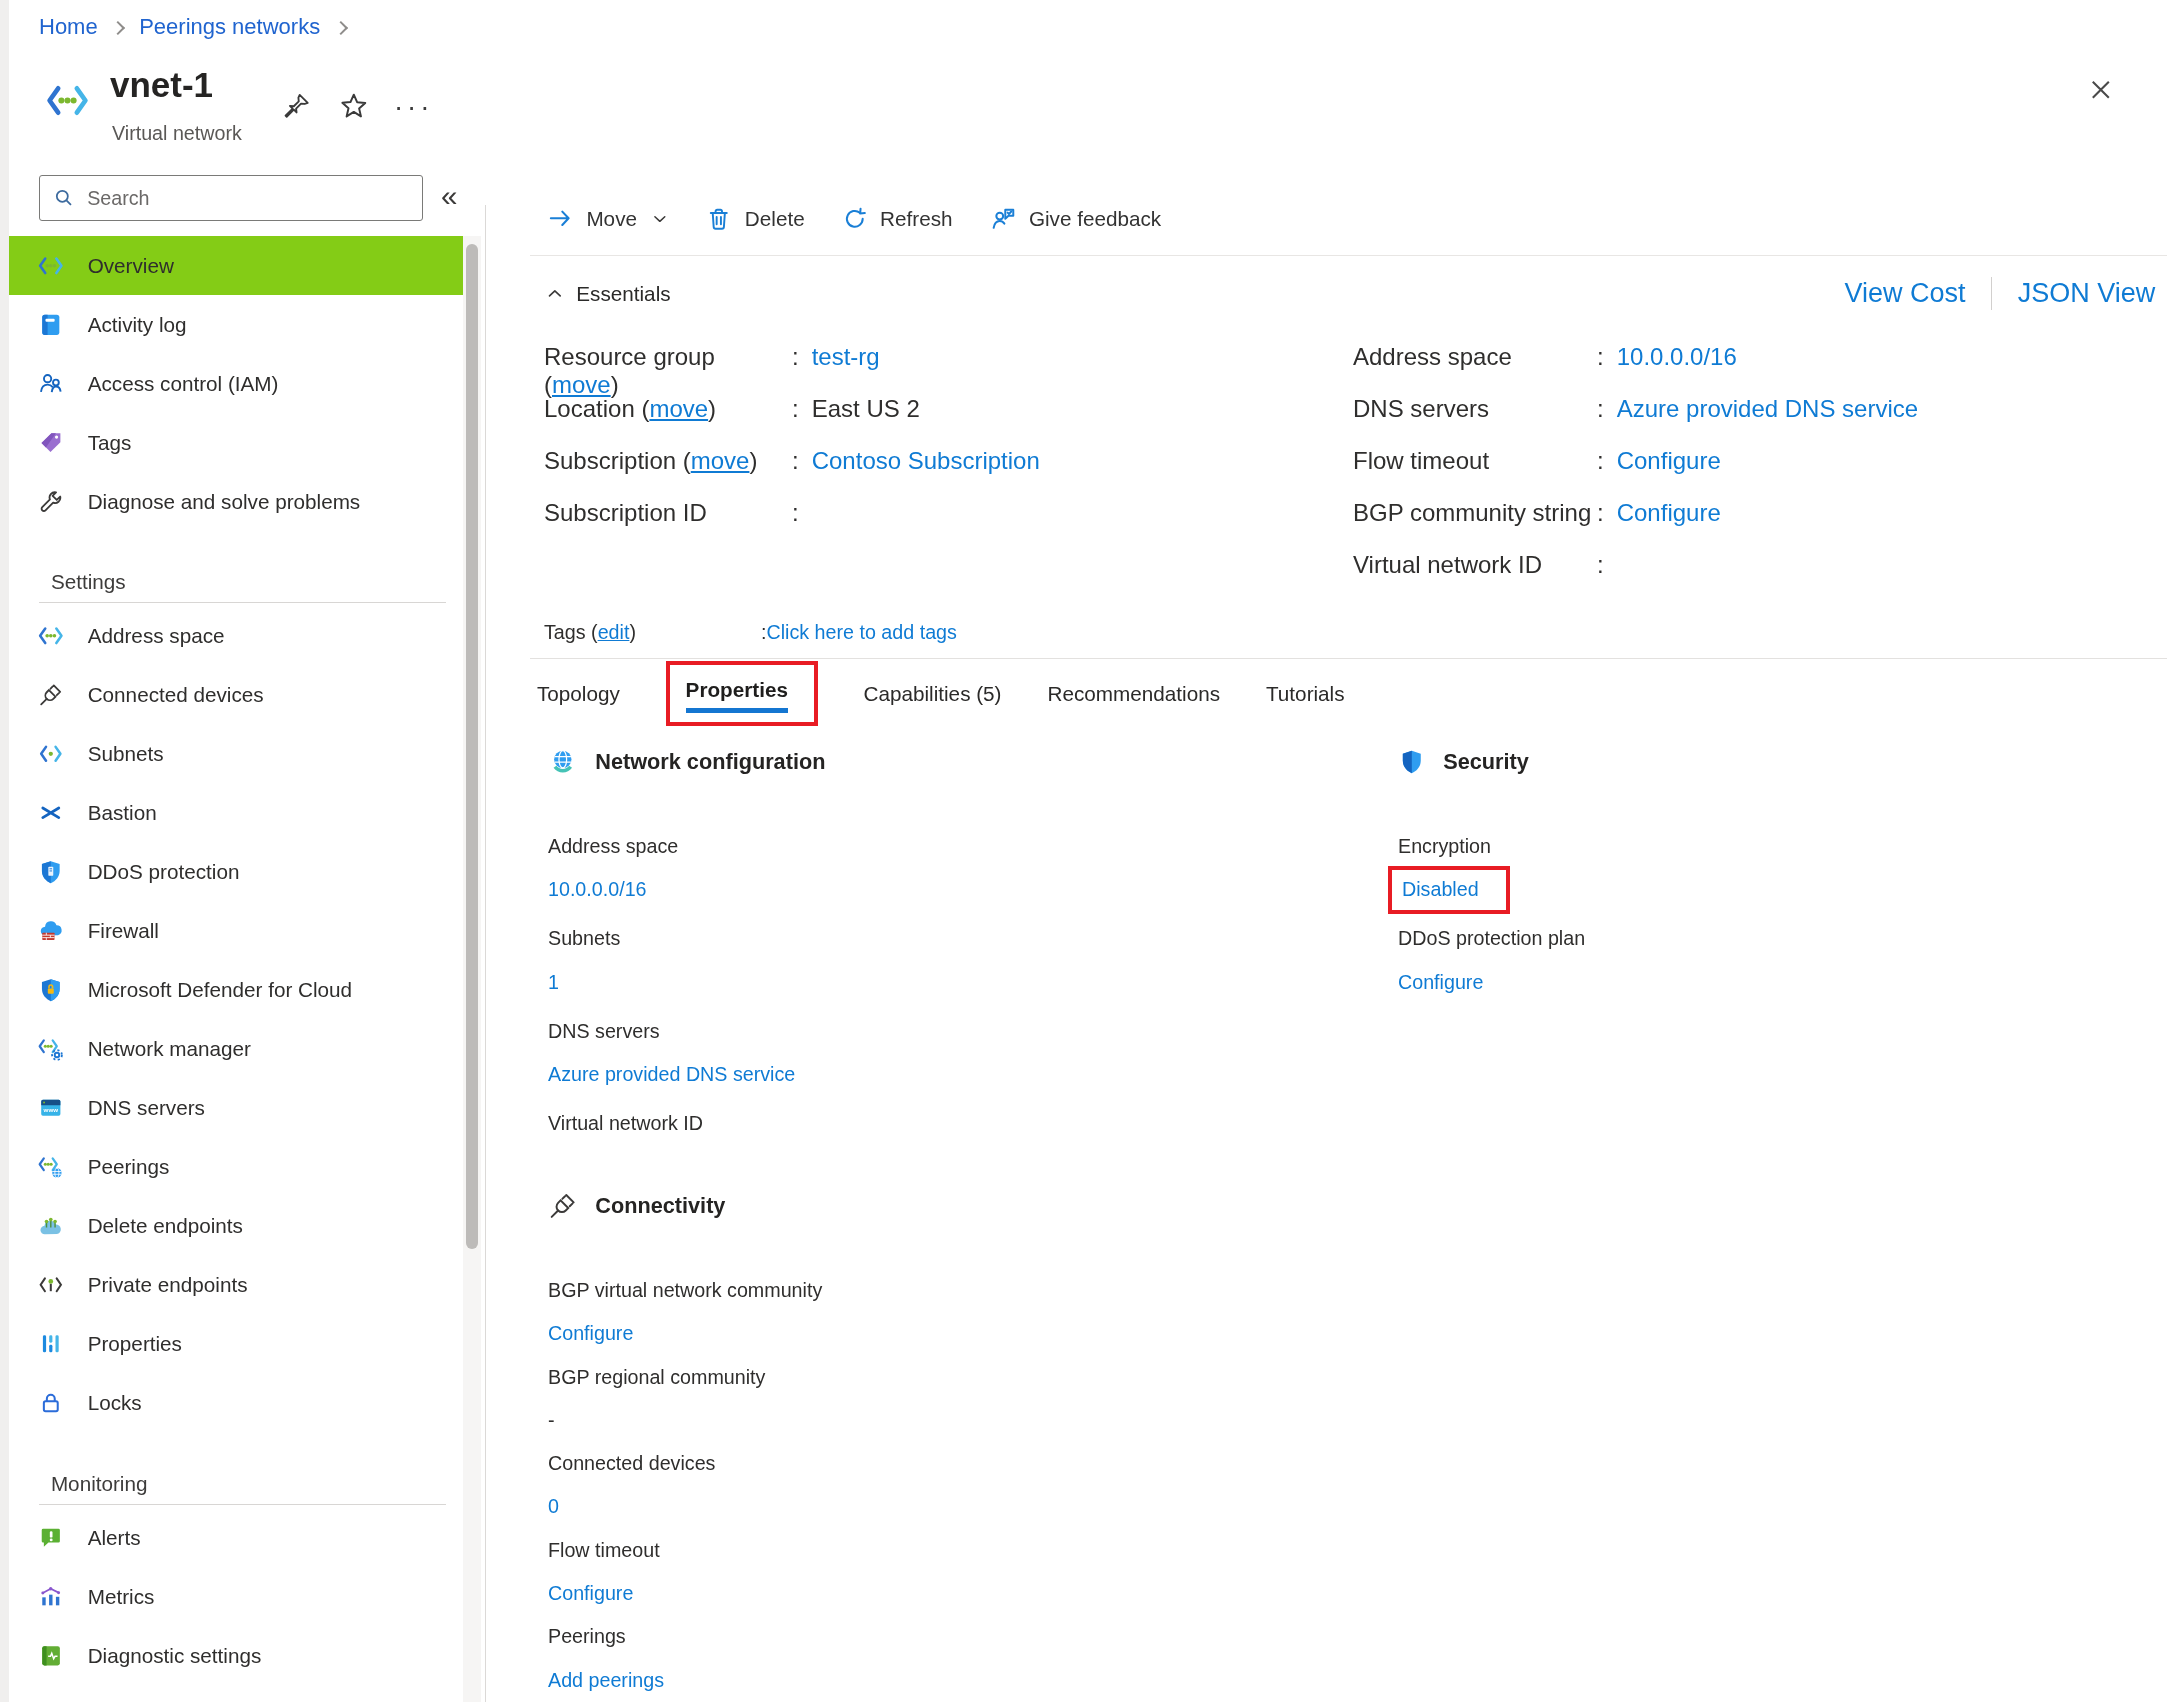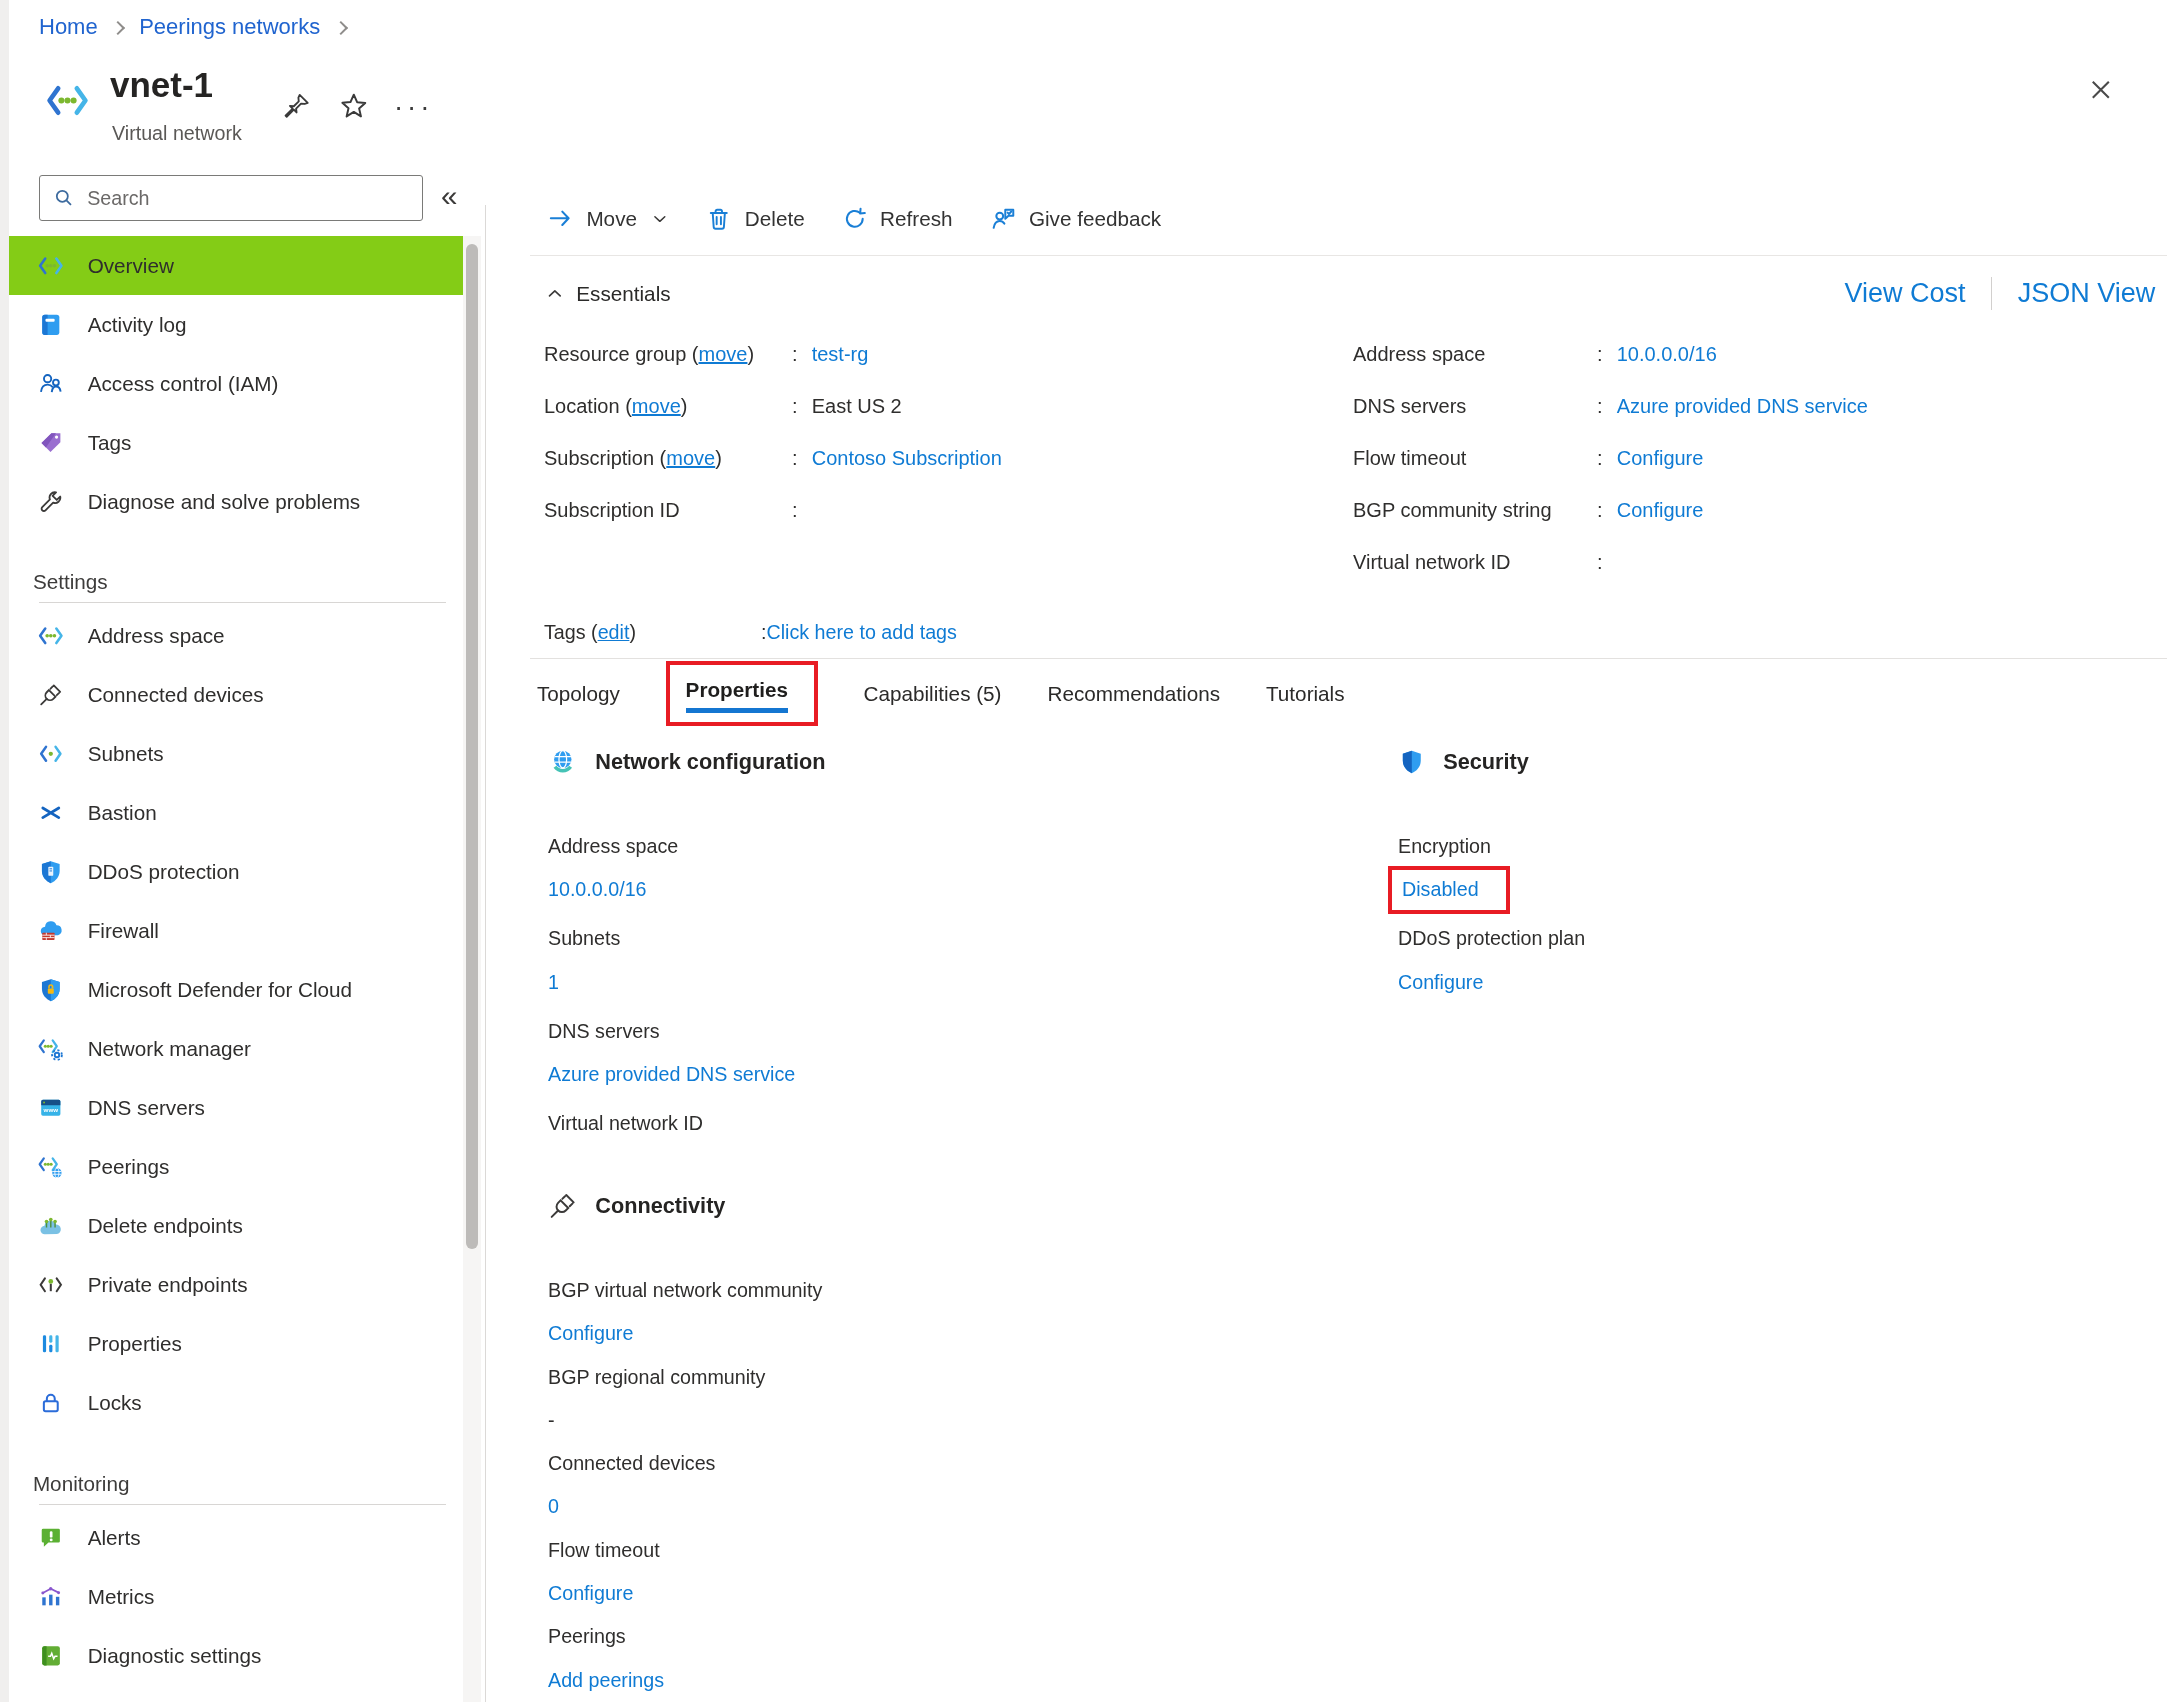--- a/index.html
+++ b/index.html
@@ -34,42 +34,42 @@
                    font-family:"Liberation Sans",sans-serif;}
   .searchbox input::placeholder{color:#6b6968;opacity:1;}
   .collapse-gl{position:absolute;left:441px;top:179px;font-size:29.6px;color:#3b3a39;cursor:pointer;}
 
   
   .side-border{position:absolute;left:485px;top:205px;bottom:0;width:1px;background:#dbd9d7;}
   .menu{position:absolute;left:8.9px;top:236px;width:476px;height:1466px;overflow:hidden;}
   .srow{height:59px;width:457px;display:flex;align-items:center;padding-left:29.6px;gap:23.6px;
         font-size:20.7px;color:#2f2e2d;cursor:pointer;white-space:nowrap;}
   .srow.selected{background:#84cc16;}
-  .sheader{height:63px;display:flex;align-items:flex-end;padding-left:24px;font-size:20.7px;color:#3d3c3b;}
+  .sheader{height:63px;display:flex;align-items:flex-end;padding-left:42px;font-size:20.7px;color:#3d3c3b;}
   .sdivider{height:1px;background:#d8d6d4;margin:7.9px 39px 3.9px 30.5px;}
   .sico{width:25.6px;height:25.6px;flex:0 0 25.6px;}
 
   
   .sb-track{position:absolute;left:463px;top:236px;width:17.7px;height:1466px;background:#f6f5f4;}
   .sb-thumb{position:absolute;left:466px;top:244px;width:11.8px;height:1005px;border-radius:5.9px;background:#bdbbb9;cursor:pointer;}
 
   
   .toolbar{position:absolute;left:547px;top:195px;height:47px;display:flex;align-items:center;gap:37px;}
   .tbtn{display:flex;align-items:center;gap:12.8px;font-size:20.7px;color:#333;cursor:pointer;}
   .tb-div{position:absolute;left:530px;right:0;top:255px;height:1px;background:#e8e6e4;}
 
   .ess-head{position:absolute;left:530px;right:0;top:274px;height:39px;display:flex;align-items:center;}
   .ess-title{display:flex;align-items:center;gap:11.8px;margin-left:14.8px;font-size:20.7px;color:#2b2a29;cursor:pointer;}
   .ess-links{margin-left:auto;margin-right:11.8px;display:flex;align-items:center;gap:25.6px;font-size:27px;}
   .vdiv{width:1px;height:33px;background:#d2d0ce;}
 
   .ecol{position:absolute;top:343px;}
   .ecol.l{left:544px;}
   .ecol.r{left:1353px;}
-  .erow{display:flex;height:52px;font-size:20px;align-items:flex-start;}
+  .erow{display:flex;height:52px;font-size:24px;align-items:flex-start;}
   .erow .elabel{color:#2f2e2d;}
   .ecol.l .elabel{width:248px;}
   .ecol.r .elabel{width:244px;}
   .erow .colon{width:19.7px;color:#2f2e2d;}
   .plain{color:#2f2e2d;}
 
   .tagsrow{position:absolute;left:544px;top:621px;display:flex;font-size:19.7px;}
   .tagsrow .elabel{width:217px;color:#2f2e2d;}
   .tab-divider{position:absolute;left:530px;right:0;top:658px;height:1px;background:#e3e1df;}
 

